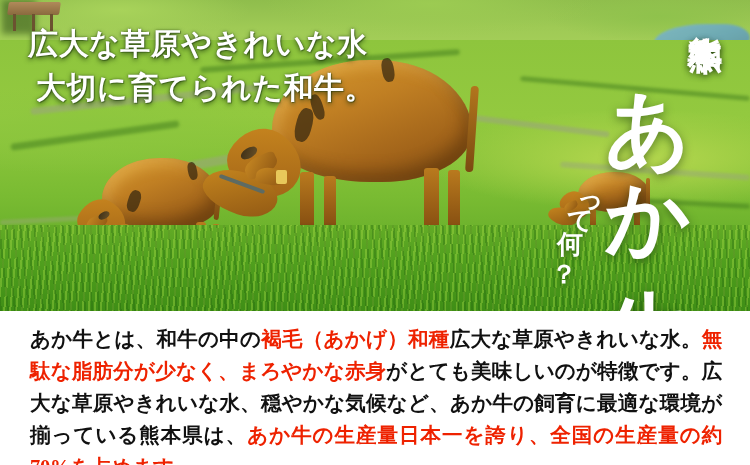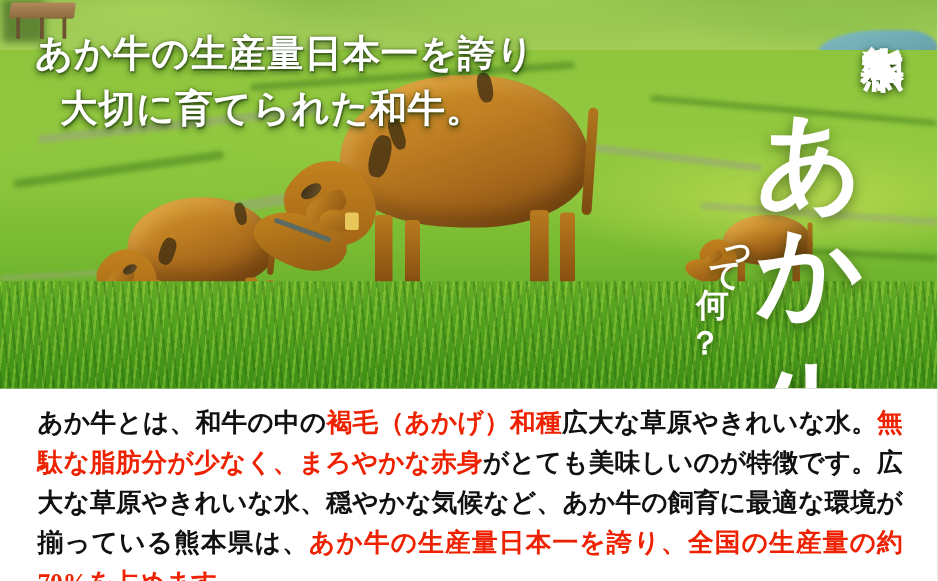--- a/index.html
+++ b/index.html
@@ -190,21 +190,21 @@
     font-size: 30px;
     line-height: 44px;
     letter-spacing: .5px;
     text-shadow:
       0 2px 5px rgba(20,45,8,.72),
       0 0 2px rgba(20,45,8,.55),
       1px 1px 0 rgba(30,60,12,.35);
     white-space: nowrap;
   }
   .headline .hl-line { display: block; }
-  .headline .hl-line.l2 { margin-left: 20px; }
+  .headline .hl-line.l2 { margin-left: 8px; }
 
   
   .v-kumamoto {
     position: absolute;
     right: 26px;
     top: 8px;
     writing-mode: vertical-rl;
     text-orientation: upright;
     color: #ffffff;
     font-family: "Liberation Sans", "DejaVu Sans", sans-serif;
@@ -347,21 +347,21 @@
       <div class="head" style="left:0px;  top:40px; width:30px; height:17px; transform:rotate(16deg);"></div>
       <div class="ear" style="left:16px; top:34px; width:14px; height:8px;  transform:rotate(-24deg);"></div>
       <div class="leg" style="left:42px; top:40px; width:6px;  height:24px;"></div>
       <div class="leg" style="left:86px; top:38px; width:6px;  height:26px;"></div>
       <div class="tail" style="left:98px; top:10px; width:4px;  height:28px;"></div>
     </div>
 
     <div class="grass-fg"></div>
 
     <div class="headline">
-      <span class="hl-line l1">あか牛の生産量日本一を誇り</span>
+      <span class="hl-line l1">広大な草原やきれいな水</span>
       <span class="hl-line l2">大切に育てられた和牛。</span>
     </div>
 
     <div class="v-kumamoto">熊本和牛</div>
     <div class="v-akaushi">あか牛</div>
     <div class="v-question">
       <span class="q0">っ</span>
       <span class="q1">て</span>
       <span class="q2">何</span>
       <span class="q3">？</span>

